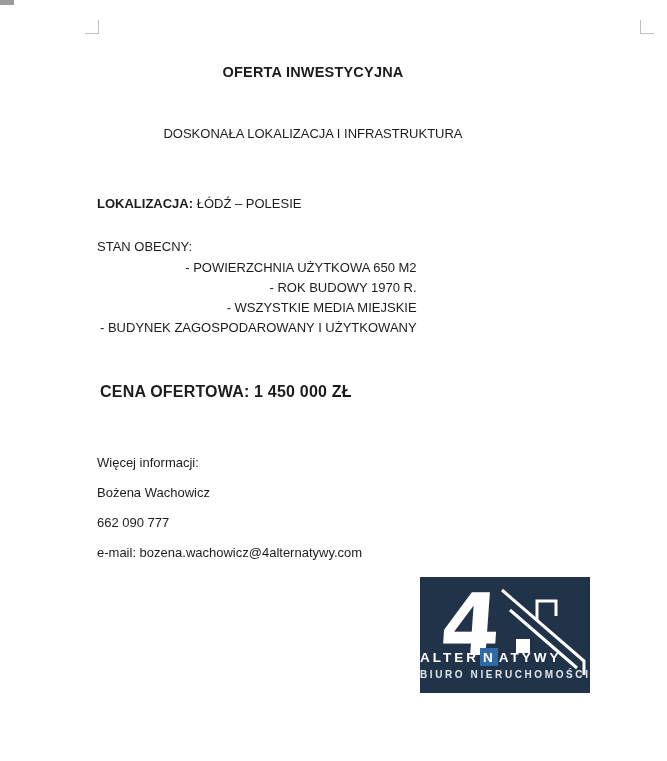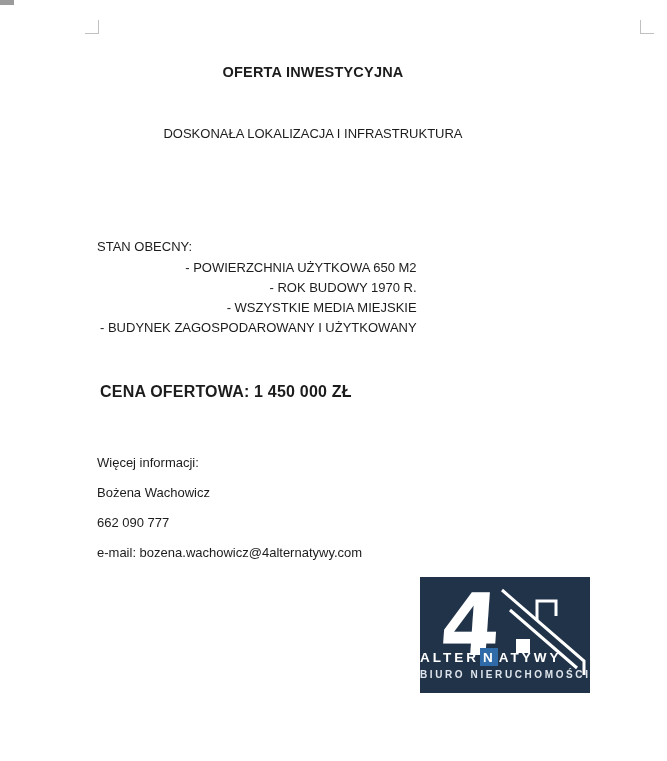--- a/index.html
+++ b/index.html
@@ -67,20 +67,21 @@
 
 <div class="page">
 
   <div class="corner-artifact"></div>
   <div class="crop-mark tl"></div>
   <div class="crop-mark tr"></div>
 
   <div class="abs center-row doc-title">OFERTA INWESTYCYJNA</div>
   <div class="abs center-row doc-sub2">DOSKONAŁA LOKALIZACJA I INFRASTRUKTURA</div>
 
+  <div class="abs loc-line"><span class="lbl">LOKALIZACJA:</span><span> ŁÓDŹ – POLESIE</span></div>
 
   <div class="abs stan-label">STAN OBECNY:</div>
 
   <div class="bullets">
     <div>- POWIERZCHNIA UŻYTKOWA 650 M2</div>
     <div>- ROK BUDOWY 1970 R.</div>
     <div>- WSZYSTKIE MEDIA MIEJSKIE</div>
     <div>- BUDYNEK ZAGOSPODAROWANY I UŻYTKOWANY</div>
   </div>
 

